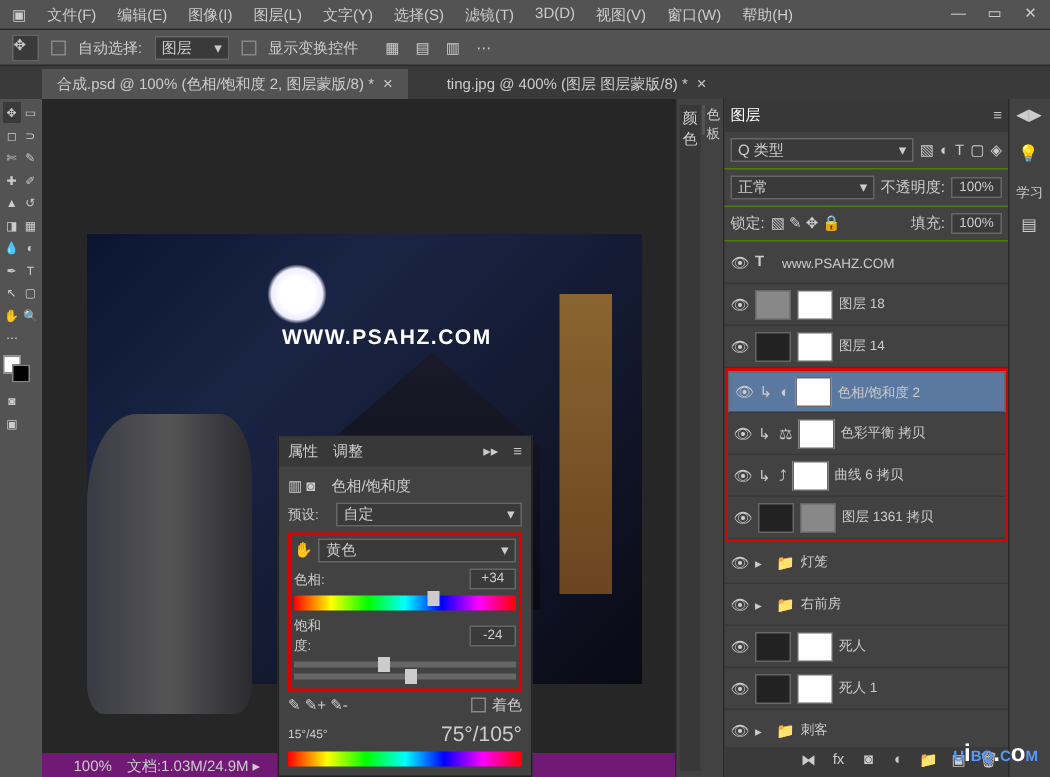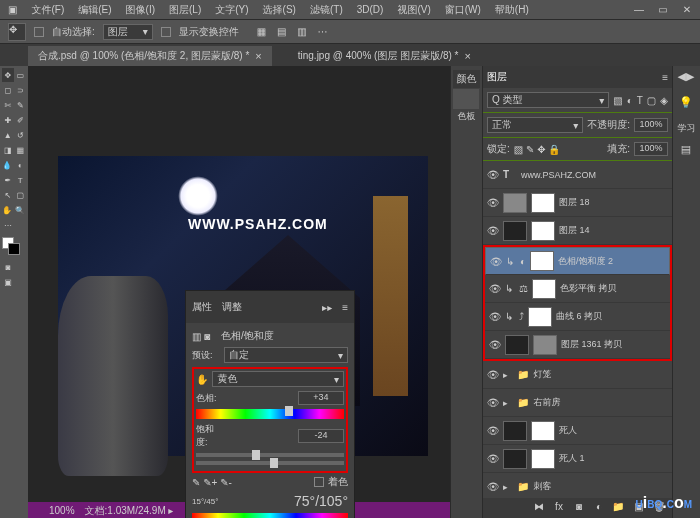--- a/index.html
+++ b/index.html
@@ -23,21 +23,21 @@
 .sw1{width:12px;height:12px;background:#fff;border:1px solid #888;position:absolute;top:0;left:0}
 .sw2{width:12px;height:12px;background:#000;border:1px solid #888;position:absolute;bottom:0;right:4px}
 .canvas{flex:1;background:#262626;position:relative;overflow:hidden}
 .img{position:absolute;left:30px;top:90px;width:370px;height:300px;background:linear-gradient(135deg,#0a1530 0%,#1a2545 30%,#0a0a15 100%)}
 .moon{position:absolute;left:120px;top:20px;width:40px;height:40px;background:radial-gradient(circle,#fff 40%,#eef 60%,transparent 70%);border-radius:50%}
 .building{position:absolute;left:140px;top:70px;width:180px;height:180px;background:linear-gradient(180deg,#1a1a2a 0%,#0a0a15 100%);clip-path:polygon(10% 100%,10% 40%,50% 5%,90% 40%,90% 100%)}
 .wm{position:absolute;left:130px;top:60px;font-size:14px;font-weight:bold;color:#fff;letter-spacing:1px}
 .warrior{position:absolute;left:0;top:120px;width:110px;height:200px;background:linear-gradient(90deg,#3a3a45 0%,#555 50%,#2a2a30 100%);border-radius:30% 20% 10% 10%}
 .lantern{position:absolute;right:20px;top:40px;width:35px;height:200px;background:linear-gradient(180deg,#8a6530,#6a4520)}
 .status{position:absolute;bottom:0;left:0;height:16px;width:100%;background:#701a75;padding:2px 21px;font-size:9px}
-.midpanel{width:32px;background:#424242;border-left:1px solid #2a2a2a;display:flex;flex-direction:column;padding:4px 2px;gap:1px}
+.midpanel{width:32px;background:#424242;border-left:1px solid #2a2a2a;display:flex;flex-direction:row;padding:4px 2px;gap:1px}
 .mico{width:26px;height:20px;background:#535353;cursor:pointer}
 .rpanel{width:190px;background:#424242;border-left:1px solid #2a2a2a;display:flex;flex-direction:column}
 .rtabs{height:22px;display:flex;align-items:center;padding:0 4px;gap:8px;background:#383838}
 .rtabs span{font-size:10px;cursor:pointer}
 .rtabs .on{color:#fff}
 .rctrl{padding:4px;display:flex;gap:4px;align-items:center;border-bottom:1px solid #4d7c0f}
 .sel{height:16px;background:#3a3a3a;border:1px solid #666;padding:0 4px;font-size:9px;flex:1;display:flex;align-items:center;justify-content:space-between}
 .num{width:34px;height:14px;background:#3a3a3a;border:1px solid #666;text-align:center;font-size:9px}
 .layers{flex:1;overflow-y:auto;background:#424242}
 .layers::-webkit-scrollbar{width:10px}
@@ -50,26 +50,26 @@
 .thumb.w{background:#fff}
 .thumb.d{background:#222}
 .lname{font-size:9px;flex:1;white-space:nowrap;overflow:hidden}
 .fold{width:10px;font-size:9px}
 .redbox{border:2px solid #d00}
 .lbottom{height:20px;background:#3a3a3a;display:flex;align-items:center;justify-content:flex-end;gap:6px;padding:0 6px}
 .lbtn{width:14px;height:14px;cursor:pointer;font-size:10px;text-align:center}
 .xpanel{width:28px;background:#424242;border-left:1px solid #2a2a2a;padding:4px 2px;display:flex;flex-direction:column;gap:8px}
 .xico{width:22px;height:18px;cursor:pointer;font-size:11px;text-align:center}
 .props{position:absolute;left:185px;top:290px;width:170px;background:#424242;border:1px solid #222;z-index:10}
-.phead{height:20px;display:flex;align-items:center;padding:16px 6px;gap:10px;background:#383838}
+.phead{height:20px;display:flex;align-items:center;padding:4px 6px;gap:10px;background:#383838}
 .phead span{font-size:10px;cursor:pointer}
 .pbody{padding:6px}
 .prow{display:flex;align-items:center;gap:4px;margin-bottom:4px}
 .plabel{font-size:9px;width:28px}
-.pval{width:46px;height:14px;background:#3a3a3a;border:1px solid #666;text-align:center;font-size:9px}
+.pval{width:31px;height:14px;background:#3a3a3a;border:1px solid #666;text-align:center;font-size:9px}
 .slider{flex:1;height:4px;background:#666;position:relative}
 .slider::after{content:"";position:absolute;width:8px;height:10px;background:#ccc;top:-3px;left:var(--p,50%)}
 .hue{height:10px;background:linear-gradient(90deg,red,yellow,lime,cyan,blue,magenta,red)}
 .redbox2{border:2px solid #d00;padding:2px;margin:2px 0}
 .wmcorner{position:absolute;right:8px;bottom:6px;font-size:16px;font-weight:bold;color:#fff}
 .wmcorner .b{color:#59f}
 </style>
 </head>
 <body>
 

